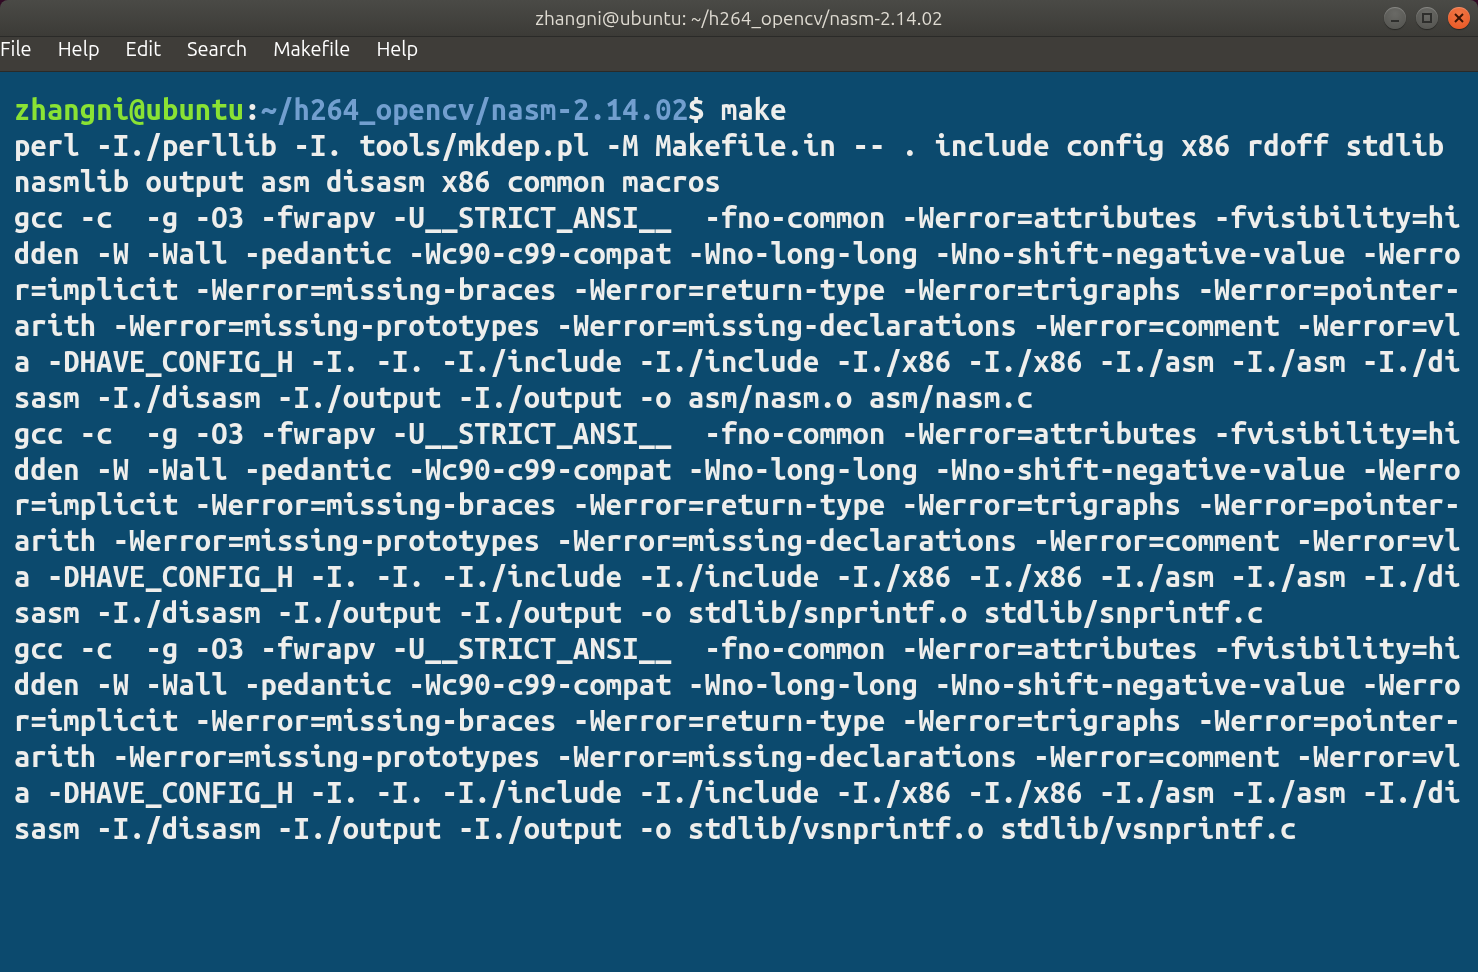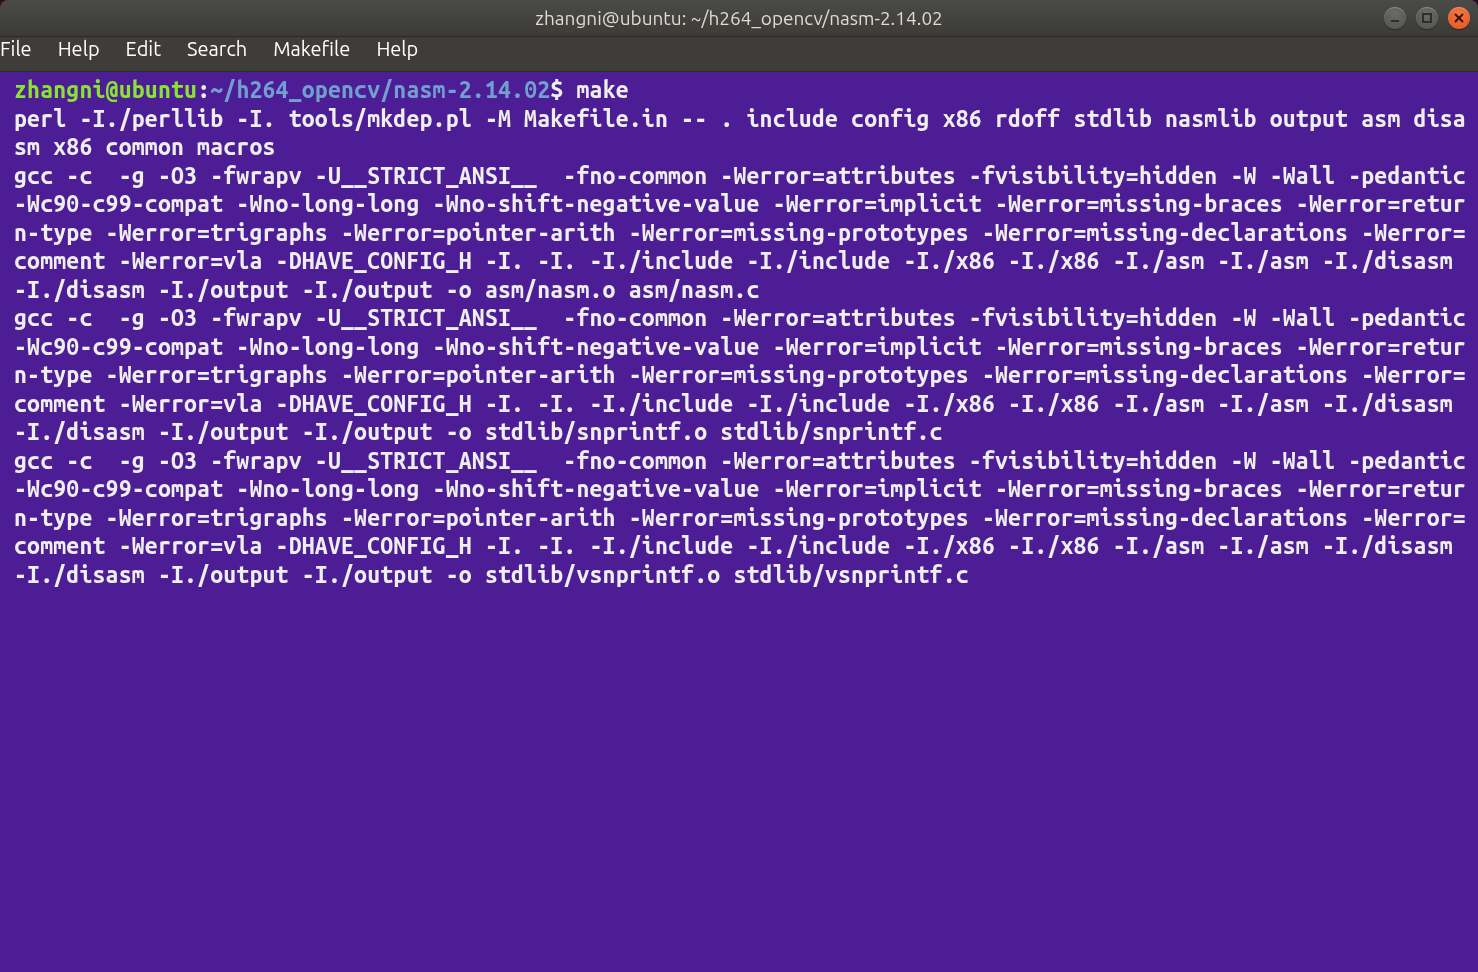--- a/index.html
+++ b/index.html
@@ -76,25 +76,25 @@
     color: #ffffff;
     font-family: "Ubuntu", "DejaVu Sans", sans-serif;
     font-size: 20px;
     border-bottom: 1px solid #2a2a28;
   }
   .menubar .menu-item {
     cursor: default;
   }
   .terminal {
     flex: 1;
-    background: #4c1d95;
+    background: #0c4a6e;
     color: #eeeeec;
-    font-size: 23px;
+    font-size: 29px;
     line-height: 1.24;
-    padding: 4px 12px 8px 14px;
+    padding: 20px 12px 8px 14px;
     white-space: pre-wrap;
     word-break: break-all;
     overflow: hidden;
     font-weight: bold;
     letter-spacing: 0.2px;
   }
   .user { color: #8ae234; font-weight: bold; }
   .colon { color: #eeeeec; font-weight: bold; }
   .path { color: #729fcf; font-weight: bold; }
   .dollar { color: #eeeeec; font-weight: bold; }

